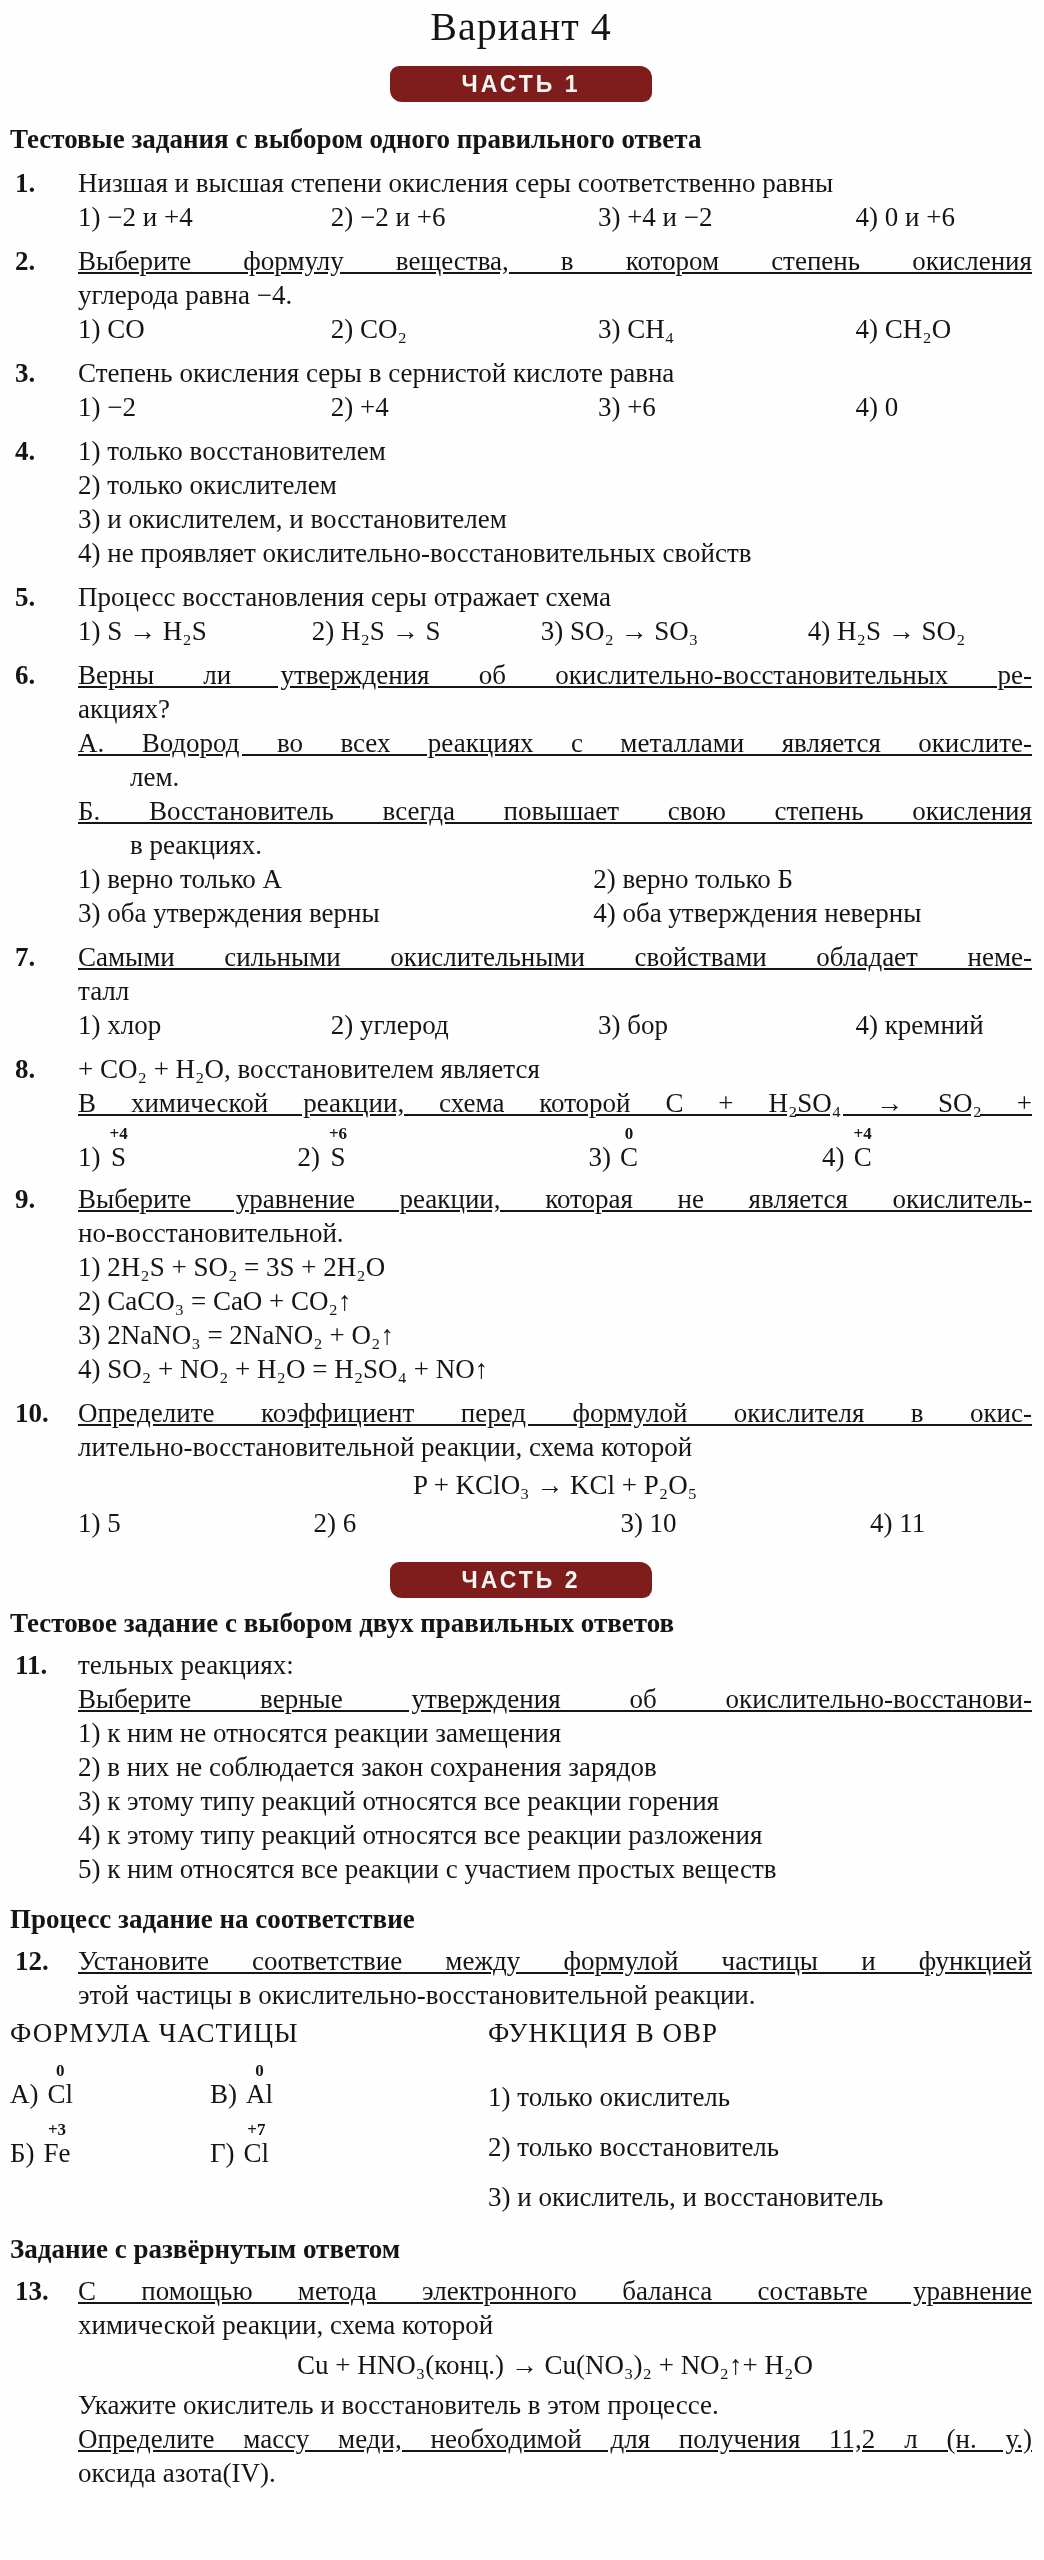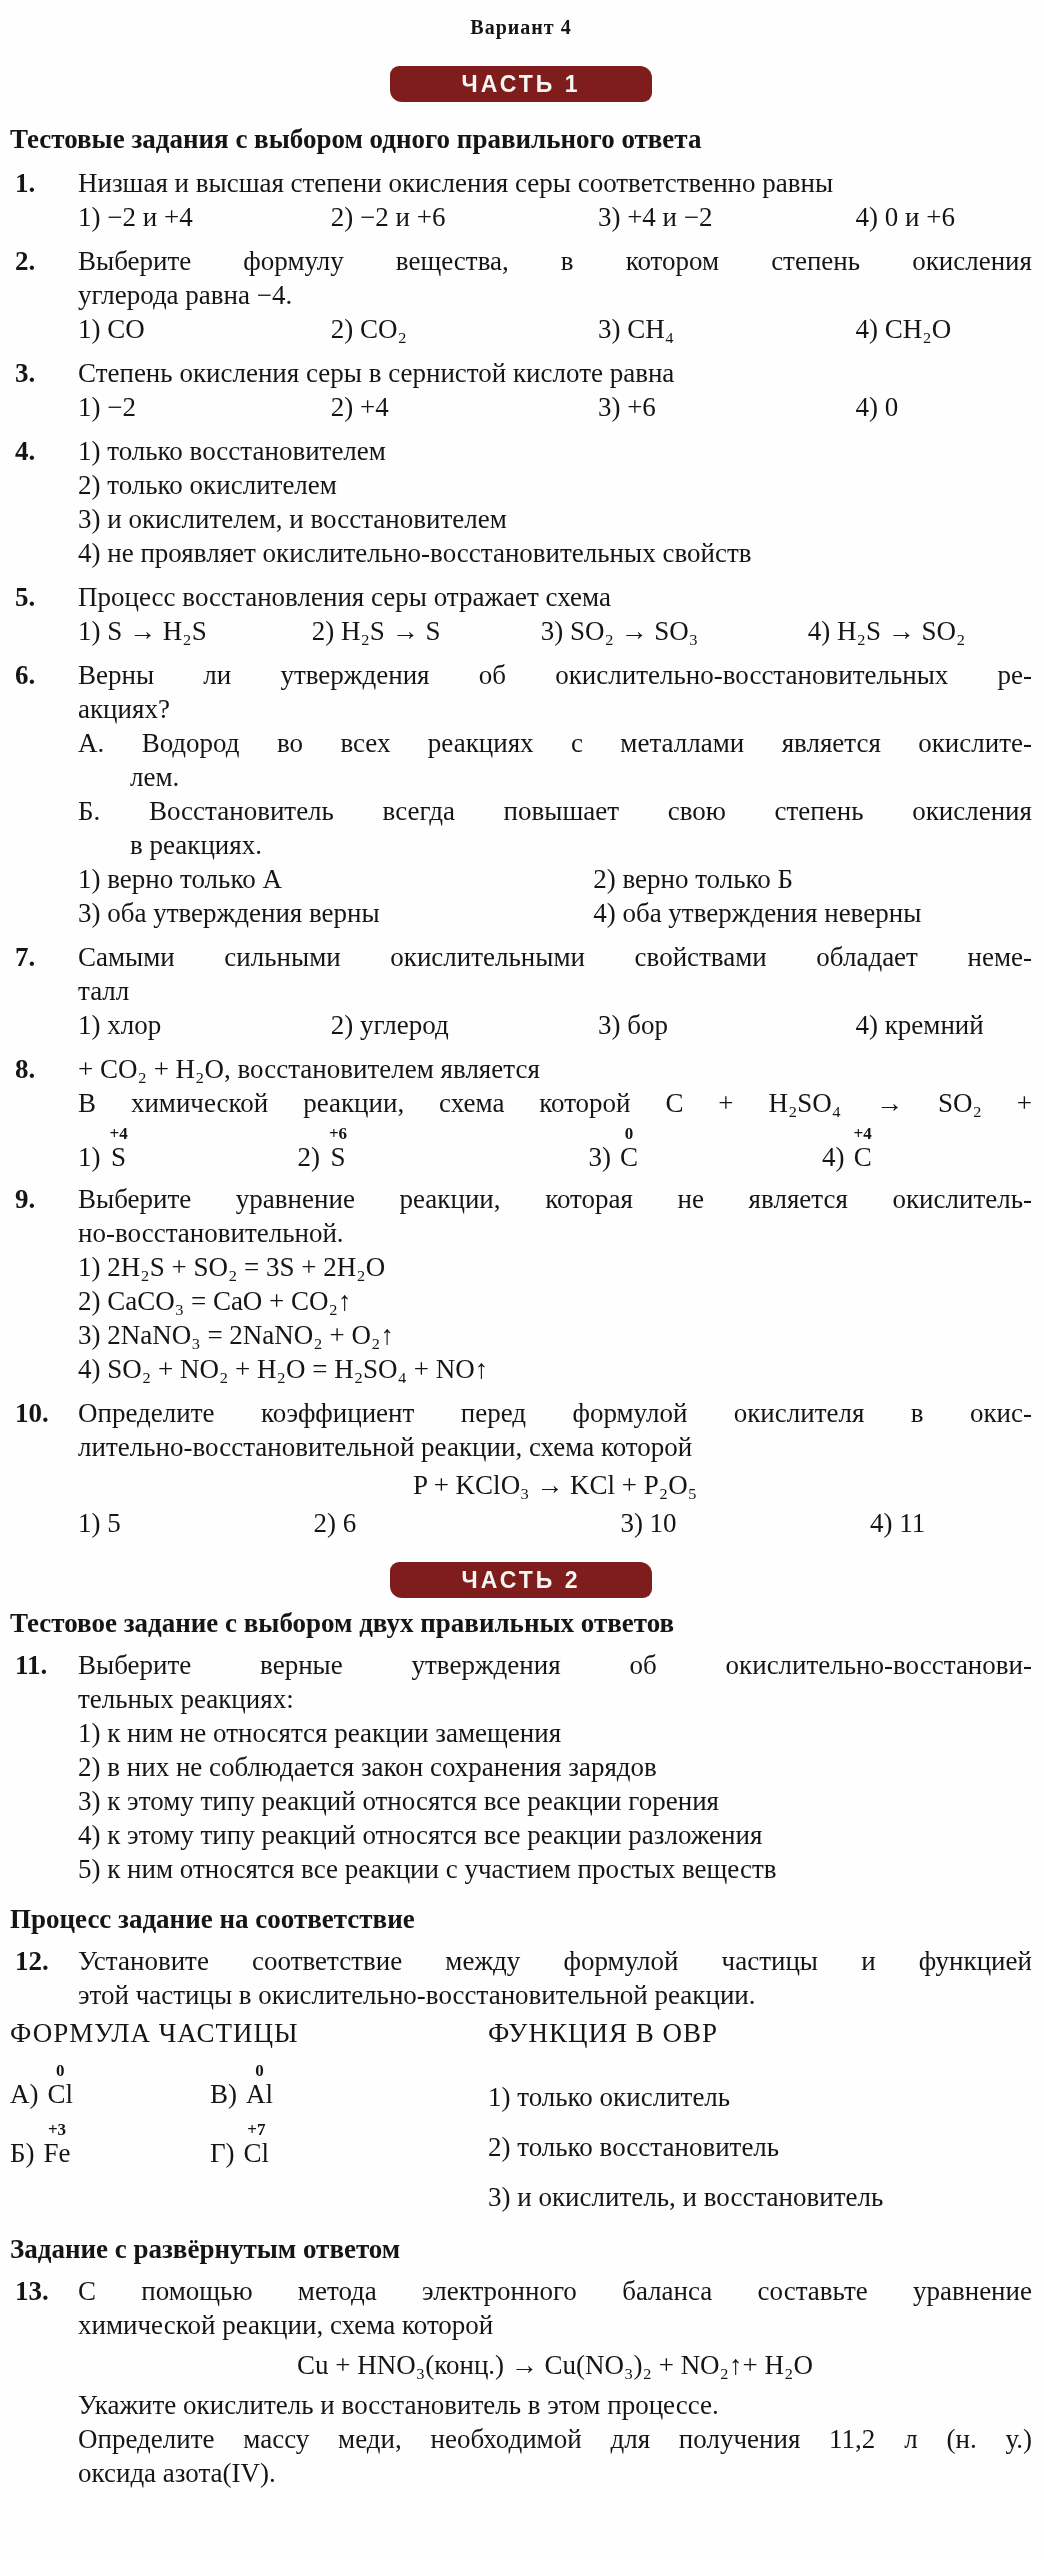--- a/index.html
+++ b/index.html
@@ -9,22 +9,22 @@
     background:#fefefe;
     color:#151515;
     font-family:"Liberation Serif","DejaVu Serif",serif;
     font-size:27px; line-height:34px;
     overflow:hidden;
     box-sizing:border-box;
   }
   .content { padding:6px 12px 0 10px; }
 
   .title {
-    text-align:center; font-weight:bold;
-    font-size:20px; line-height:42px; letter-spacing:1px;
+    text-align:center; font-weight:normal;
+    font-size:40px; line-height:42px; letter-spacing:1px;
   }
 
   .badge-wrap { text-align:center; margin-top:18px; }
   .badge {
     display:inline-block;
     min-width:262px; height:36px; line-height:36px;
     background:#7f1d1d; color:#f5f5f2;
     font-family:"Liberation Sans","DejaVu Sans",sans-serif;
     font-weight:bold; font-size:23px; letter-spacing:3px;
     text-align:center;
@@ -36,21 +36,21 @@
     font-weight:bold; font-size:27px; line-height:34px;
     margin-top:20px;
   }
   .sec-heading.mt-lg { margin-top:8px; }
 
   .q { display:flex; margin-top:10px; }
   .qnum { flex:none; width:68px; font-weight:bold; padding-left:5px; box-sizing:border-box; }
   .qbody { flex:1; min-width:0; }
 
   .line {}
-  .jfull { text-align:justify; text-align-last:justify; }
+  .jfull { text-align:justify; text-align-last:justify;text-decoration:underline; }
 
   .opts { display:grid; }
   .cols-a { grid-template-columns:26.5% 28% 27% auto; }
   .cols-b { grid-template-columns:24.5% 24% 28% auto; }
   .cols-c { grid-template-columns:23% 30.5% 24.5% auto; }
   .cols-2 { grid-template-columns:54% auto; }
   .opt { white-space:nowrap; }
   .optline { display:block; }
 
   
@@ -255,22 +255,22 @@
 
     <div class="badge-wrap" style="margin-top:22px;">
       <div class="badge">ЧАСТЬ 2</div>
     </div>
 
     <div class="sec-heading mt-lg">Тестовое задание с выбором двух правильных ответов</div>
 
     <div class="q" style="margin-top:8px;">
       <div class="qnum">11.</div>
       <div class="qbody">
+        <div class="line">тельных реакциях:</div>
         <div class="line jfull">Выберите верные утверждения об окислительно-восстанови-</div>
-        <div class="line">тельных реакциях:</div>
         <div class="opts-stack">
           <div class="optline">1) к ним не относятся реакции замещения</div>
           <div class="optline">2) в них не соблюдается закон сохранения зарядов</div>
           <div class="optline">3) к этому типу реакций относятся все реакции горения</div>
           <div class="optline">4) к этому типу реакций относятся все реакции разложения</div>
           <div class="optline">5) к ним относятся все реакции с участием простых веществ</div>
         </div>
       </div>
     </div>
 

